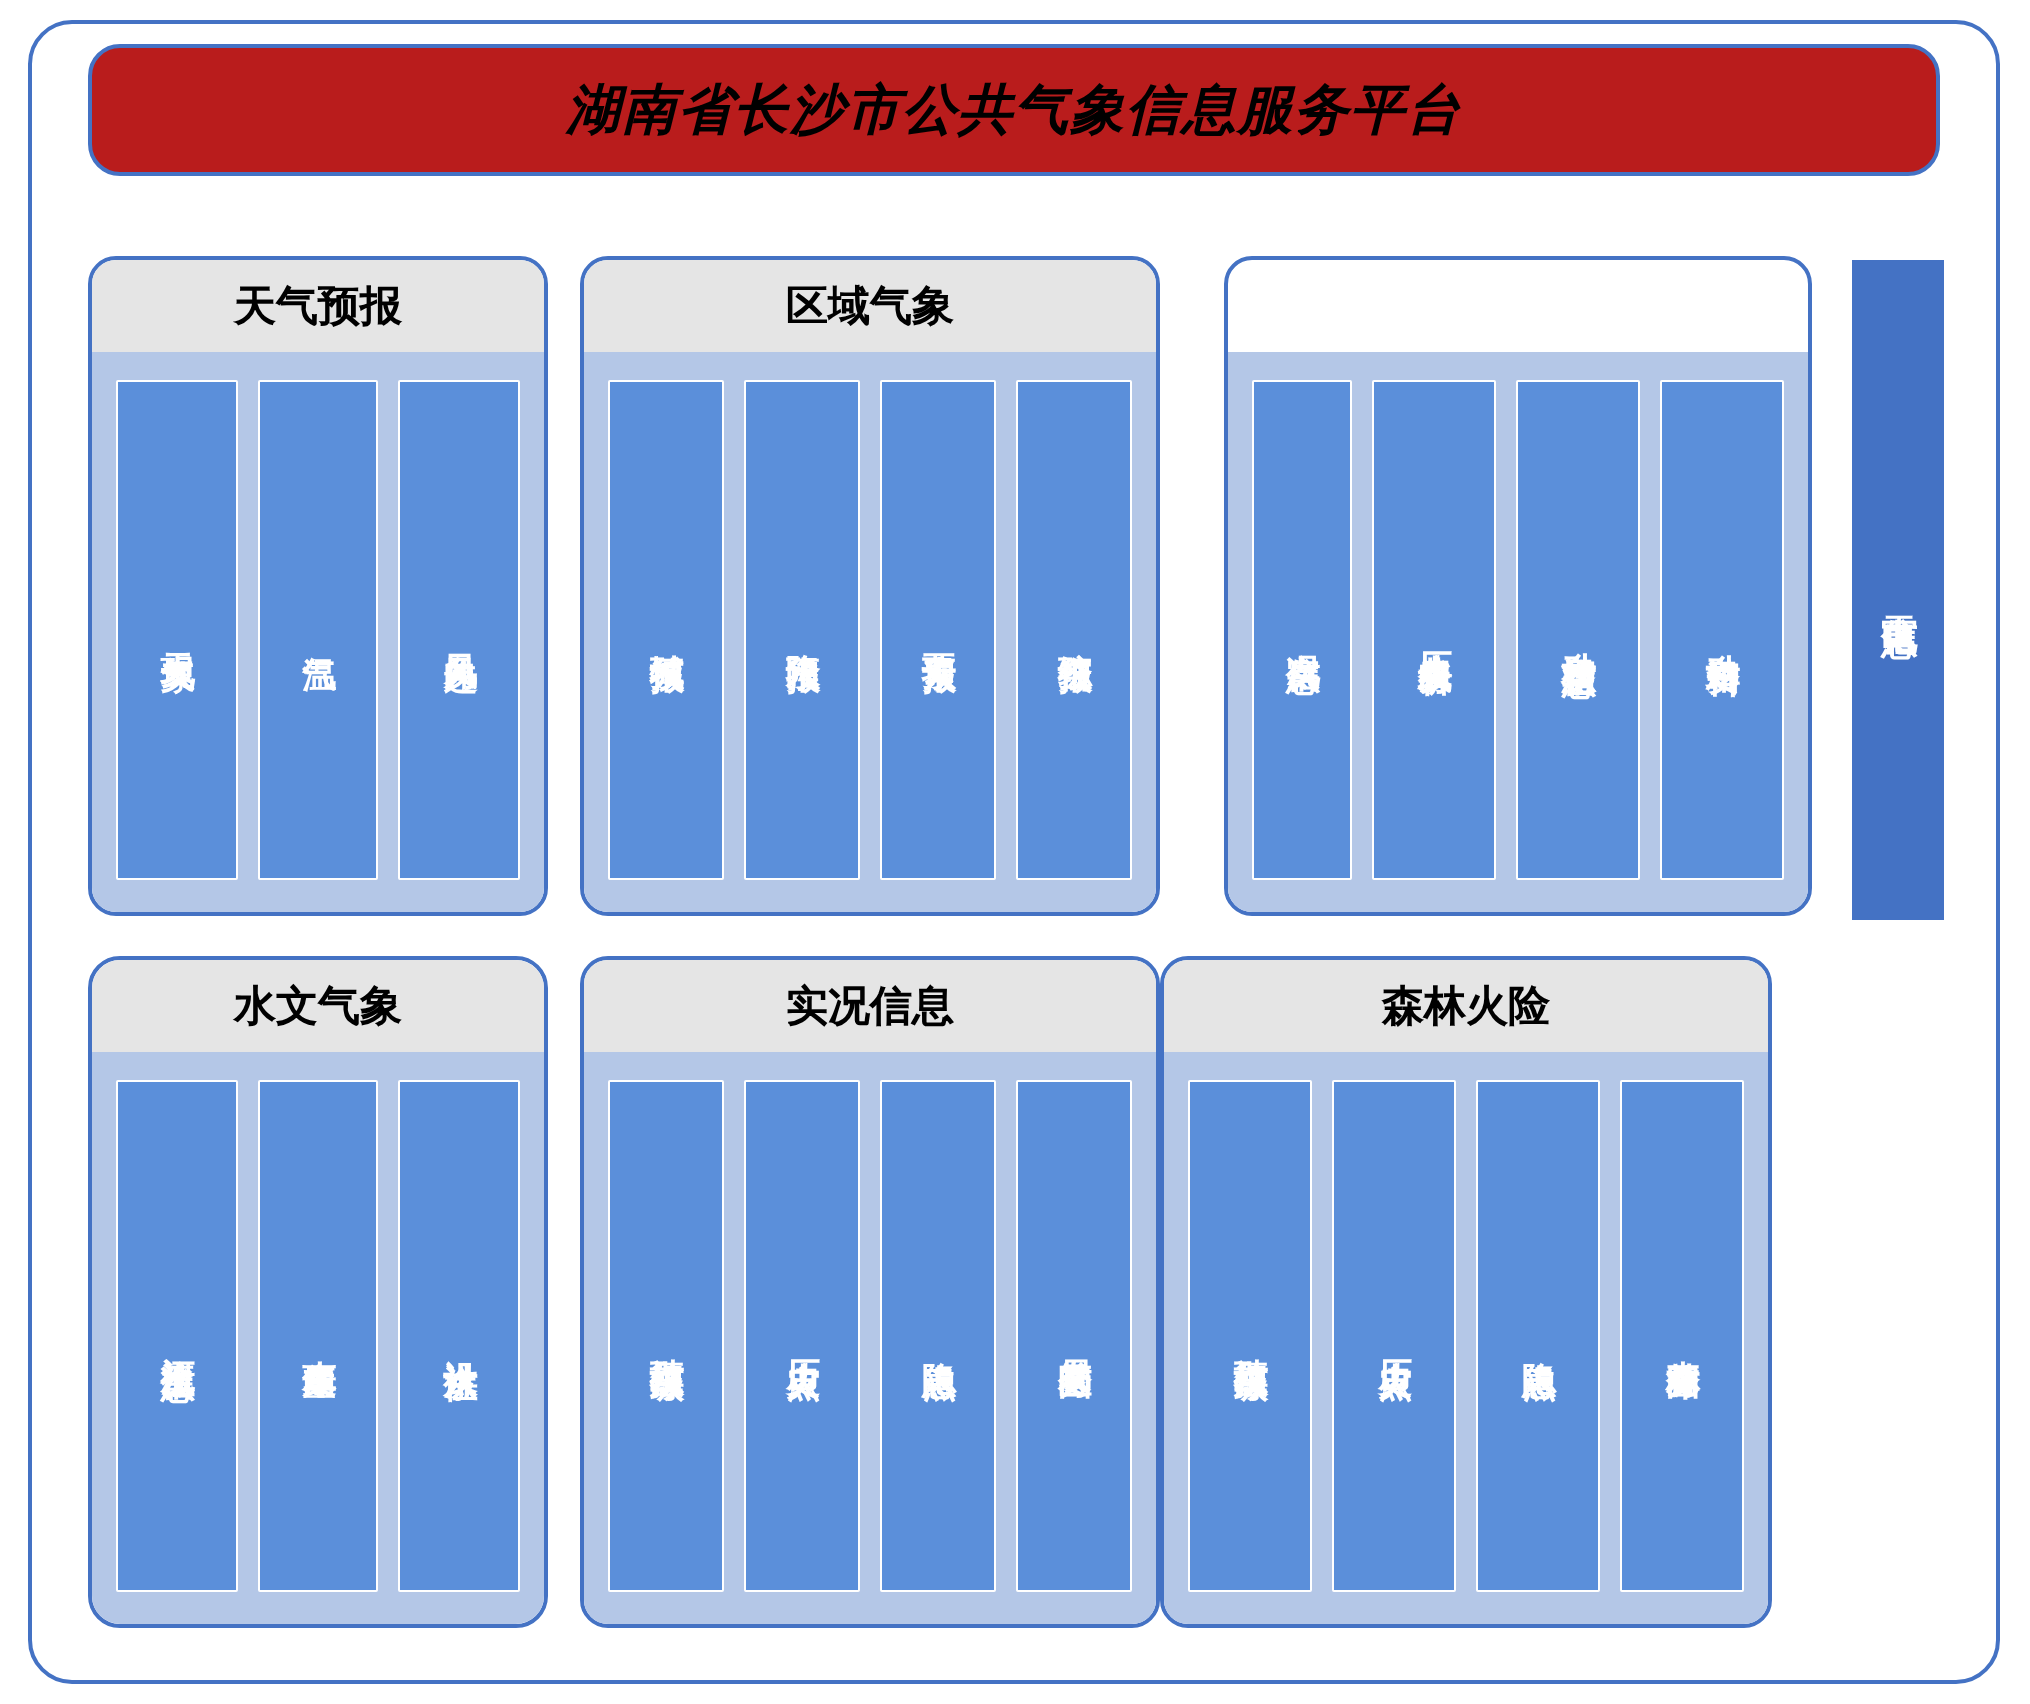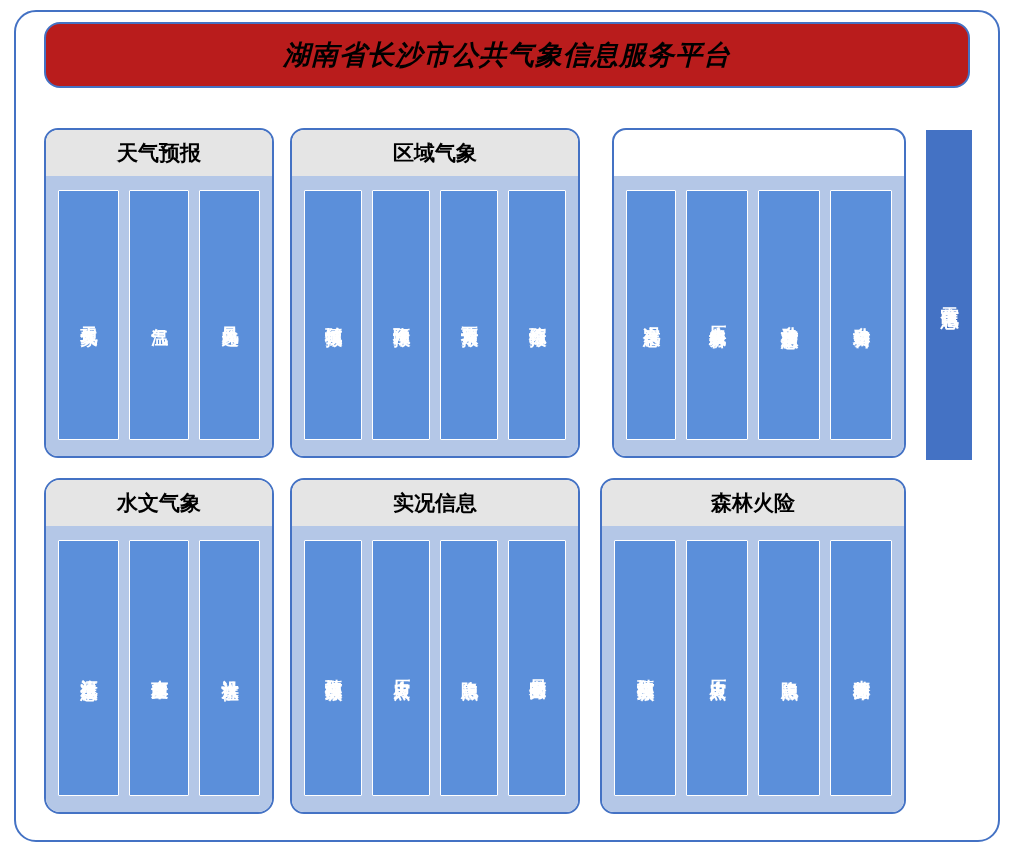--- a/index.html
+++ b/index.html
@@ -134,21 +134,21 @@
   .side-bar .chip-label {
     font-size: 18px;
   }
 
   
   #grp-weather   { left: 44px;  top: 128px; width: 230px; height: 330px; }
   #grp-fine      { left: 290px; top: 128px; width: 290px; height: 330px; }
   #grp-region    { left: 612px; top: 128px; width: 294px; height: 330px; }
   #grp-hydro     { left: 44px;  top: 478px; width: 230px; height: 336px; border-radius: 16px; }
   #grp-geo       { left: 290px; top: 478px; width: 290px; height: 336px; }
-  #grp-forest    { left: 600px; top: 478px; width: 306px; height: 336px; }
+  #grp-forest    { left: 580px; top: 478px; width: 306px; height: 336px; }
   #side-lightning{ left: 926px; top: 130px; width: 46px;  height: 330px; }
 </style>
 </head>
 <body>
 
 <div id="canvas">
 
   <div class="outer-frame"></div>
 
   <div class="title-bar">

